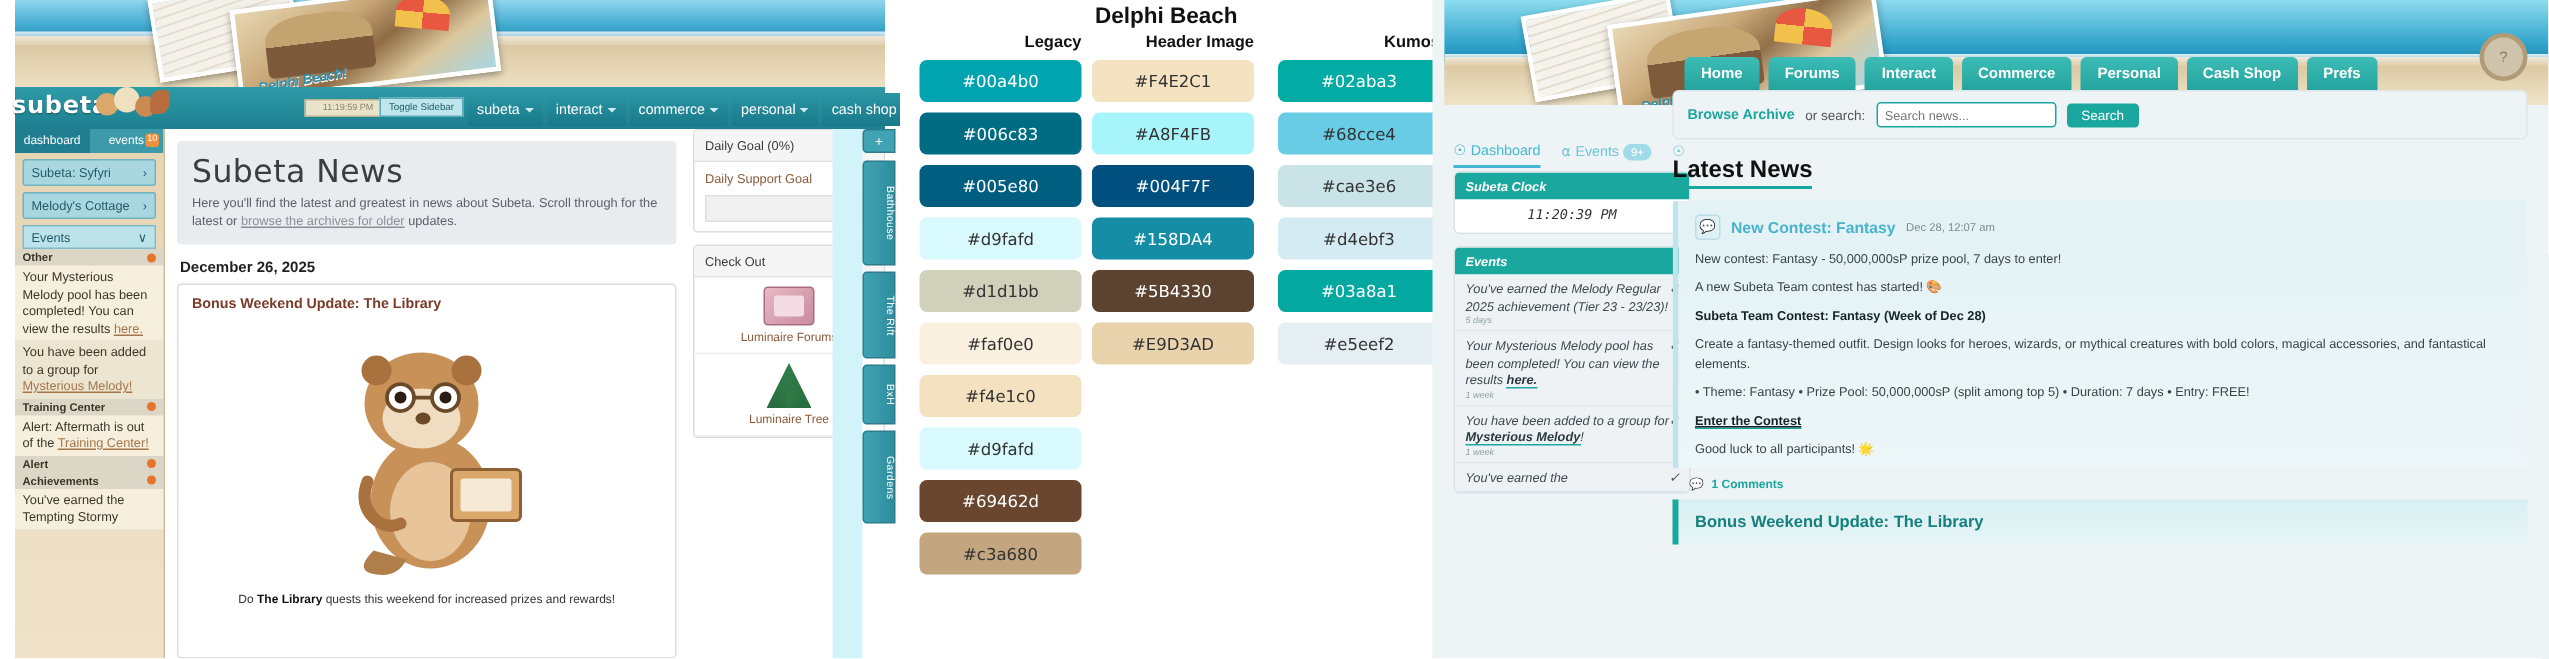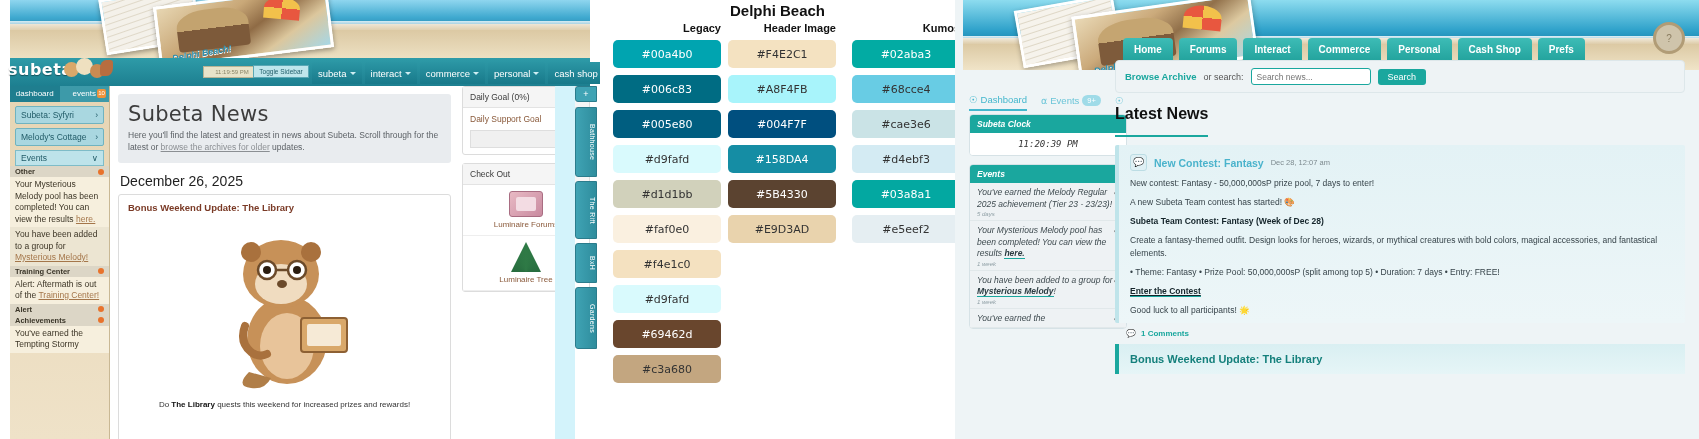--- a/index.html
+++ b/index.html
@@ -72,21 +72,21 @@
   .ev-body { background:#f6efdd; font-size:8.5px; color:#3c3526; padding:2px 5px; line-height:11.5px; }
   .ev-body a { color:#a4764a; }
   .ev-alt { background:#ece5d2; }
 
   .lp-main { position:absolute; left:112px; top:86px; width:345px; height:353px; background:#fff; overflow:hidden; }
   .lp-hero { margin:8px 6px 0; background:#e9ecef; border-radius:3px; padding:8px 10px 10px; }
   .lp-hero h1 { font-size:21px; font-weight:normal; color:#3d3d3d; letter-spacing:.3px;
     font-family:"DejaVu Sans", sans-serif; }
   .lp-hero p { font-size:8.5px; color:#5c6166; line-height:12px; margin-top:3px; }
   .lp-hero p a { color:#8b8f93; }
-  .lp-date { margin:10px 8px 5px; font-size:14px; font-weight:normal; color:#1f1f1f; }
+  .lp-date { margin:10px 8px 5px; font-size:10px; font-weight:bold; color:#1f1f1f; }
   .lp-card { margin:0 6px; border:1px solid #dcdcdc; border-radius:3px; height:250px; overflow:hidden; }
   .lp-card h3 { font-size:9.5px; font-weight:bold; color:#7a3a26; padding:7px 9px 3px; }
   .otter-wrap { position:relative; height:180px; }
   .otter { position:absolute; left:50%; top:6px; transform:translateX(-50%); width:140px; height:170px; }
   .lp-card .caption { text-align:center; font-size:8px; color:#333; padding-top:4px; }
   .lp-card .caption b { color:#111; }
 
   .lp-right { position:absolute; left:462px; top:86px; width:128px; height:353px; }
   .rp-box { border:1px solid #dcdcdc; border-radius:3px; margin-bottom:8px; background:#fff; }
   .rp-box .hd { font-size:8.5px; color:#3b3b3b; padding:5px 7px; border-bottom:1px solid #e3e3e3; background:#f5f5f5; }
@@ -173,21 +173,21 @@
 
   .rp-main { position:absolute; left:160px; top:60px; width:570px; height:379px; }
   .srch { background:#eef3f5; border:1px solid #dde7ea; border-radius:4px; padding:7px 9px;
     display:flex; align-items:center; gap:7px; }
   .srch .ba { font-size:9.5px; font-weight:bold; color:#1aa79e; }
   .srch .os { font-size:9px; color:#555; }
   .srch input { width:120px; height:17px; border:1px solid #1aa79e; border-radius:3px;
     font-size:8.5px; padding:0 5px; color:#999; font-family:"Liberation Sans", sans-serif; background:#fff; }
   .srch .btn { background:#1aa79e; color:#fff; font-size:9px; border-radius:3px; padding:3px 10px; }
   .rp-h2 { font-size:16px; font-weight:bold; color:#111; margin:12px 0 8px;
-    border-bottom:2px solid #1aa79e; display:inline-block; padding-bottom:12px; }
+    border-bottom:2px solid #1aa79e; display:inline-block; padding-bottom:1px; }
   .art { background:linear-gradient(180deg,#e3f2f5,#edf6f8); border-left:4px solid #bfe4ea;
     border-radius:2px; padding:9px 11px 6px 11px; }
   .art-hd { display:flex; align-items:center; gap:7px; }
   .art-ic { width:17px; height:17px; border:1px solid #bcdde4; border-radius:3px; background:#dff0f4;
     color:#6fc0cf; font-size:9px; text-align:center; line-height:15px; }
   .art-ti { font-size:10.5px; font-weight:bold; color:#4ab3cc; }
   .art-dt { font-size:7.5px; color:#7d8a8f; }
   .art p { font-size:8.5px; color:#37444a; line-height:13px; margin-top:6px; }
   .art p.b { font-weight:bold; color:#14242a; }
   .art a.enter { font-size:8.5px; font-weight:bold; color:#14242a; border-bottom:1px solid #1aa79e; }

